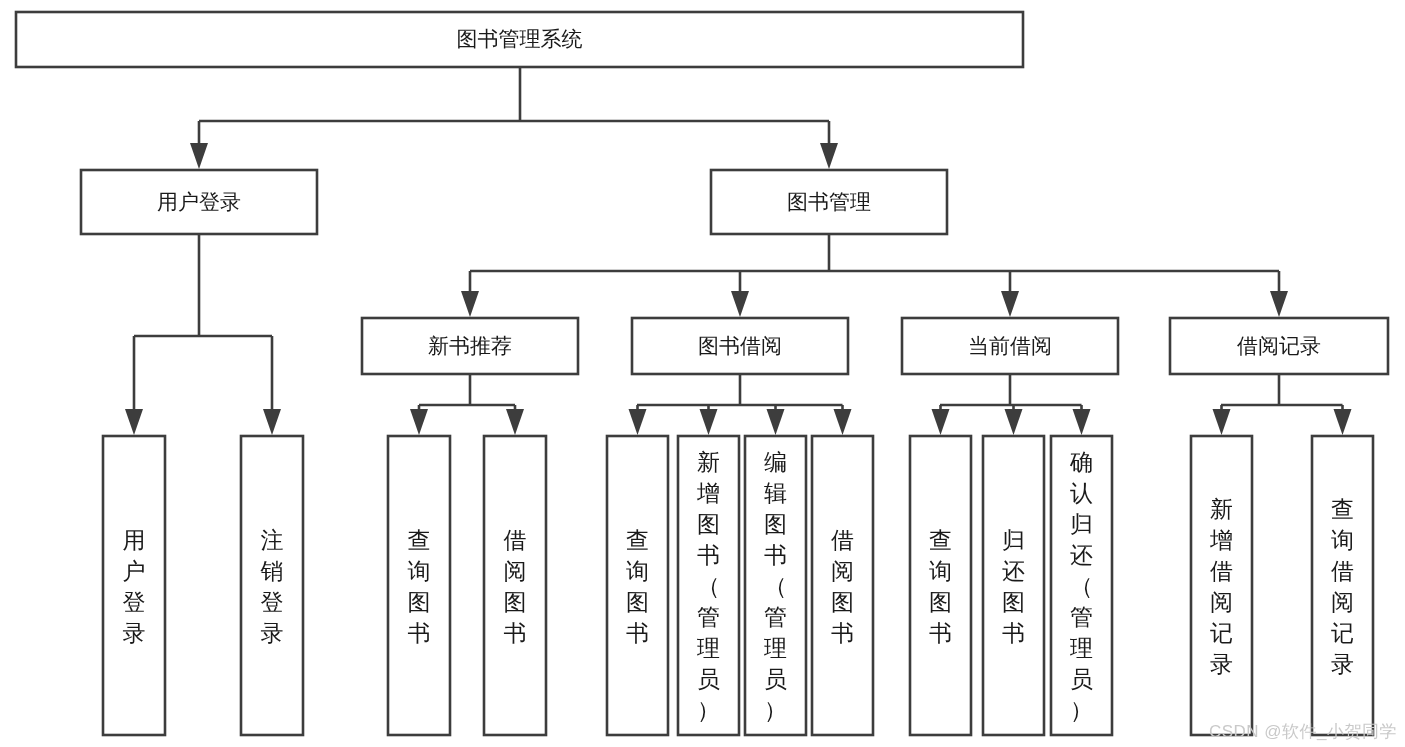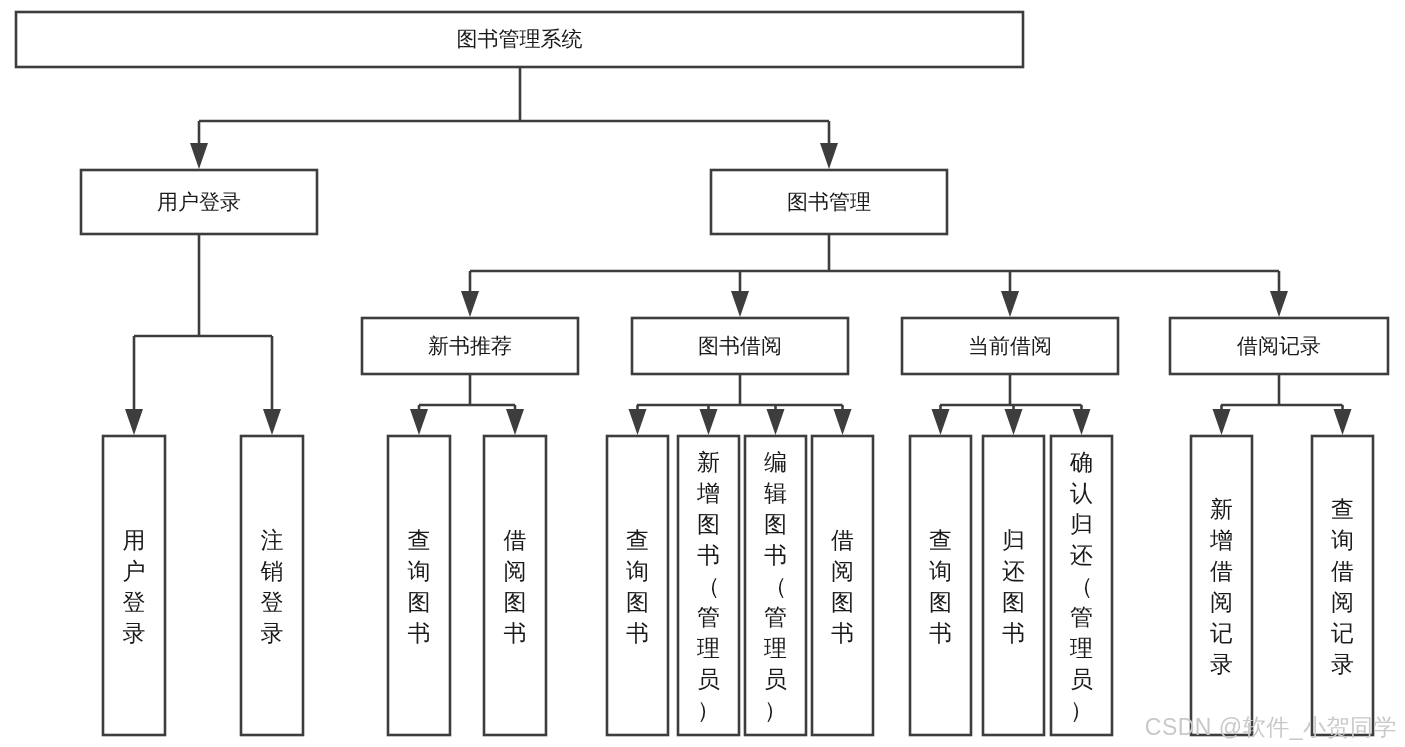--- a/index.html
+++ b/index.html
@@ -52,21 +52,21 @@
     font-family: "Liberation Sans", "DejaVu Sans", sans-serif;
     font-size: 23px;
     fill: #1a1a1a;
     text-anchor: middle;
   }
   .watermark {
     position: absolute;
     right: 8px;
     bottom: 4px;
     font-family: "Liberation Sans", "DejaVu Sans", sans-serif;
-    font-size: 23px;
+    font-size: 17px;
     color: #c9c9c9;
     letter-spacing: 0.5px;
     white-space: nowrap;
     pointer-events: none;
   }
 </style>
 </head>
 <body>
 
 <div id="diagram-root">

